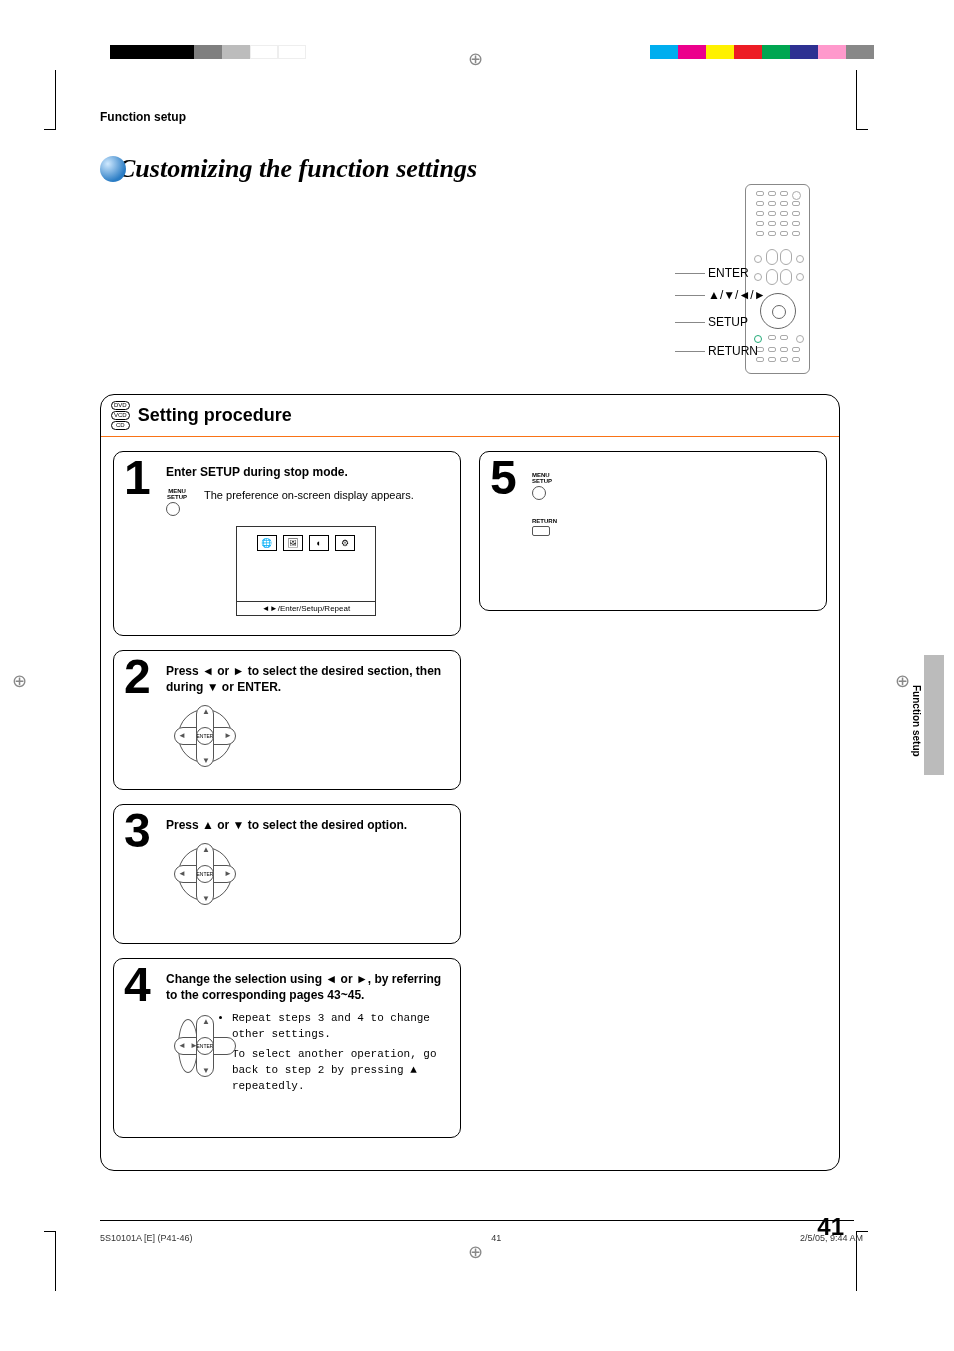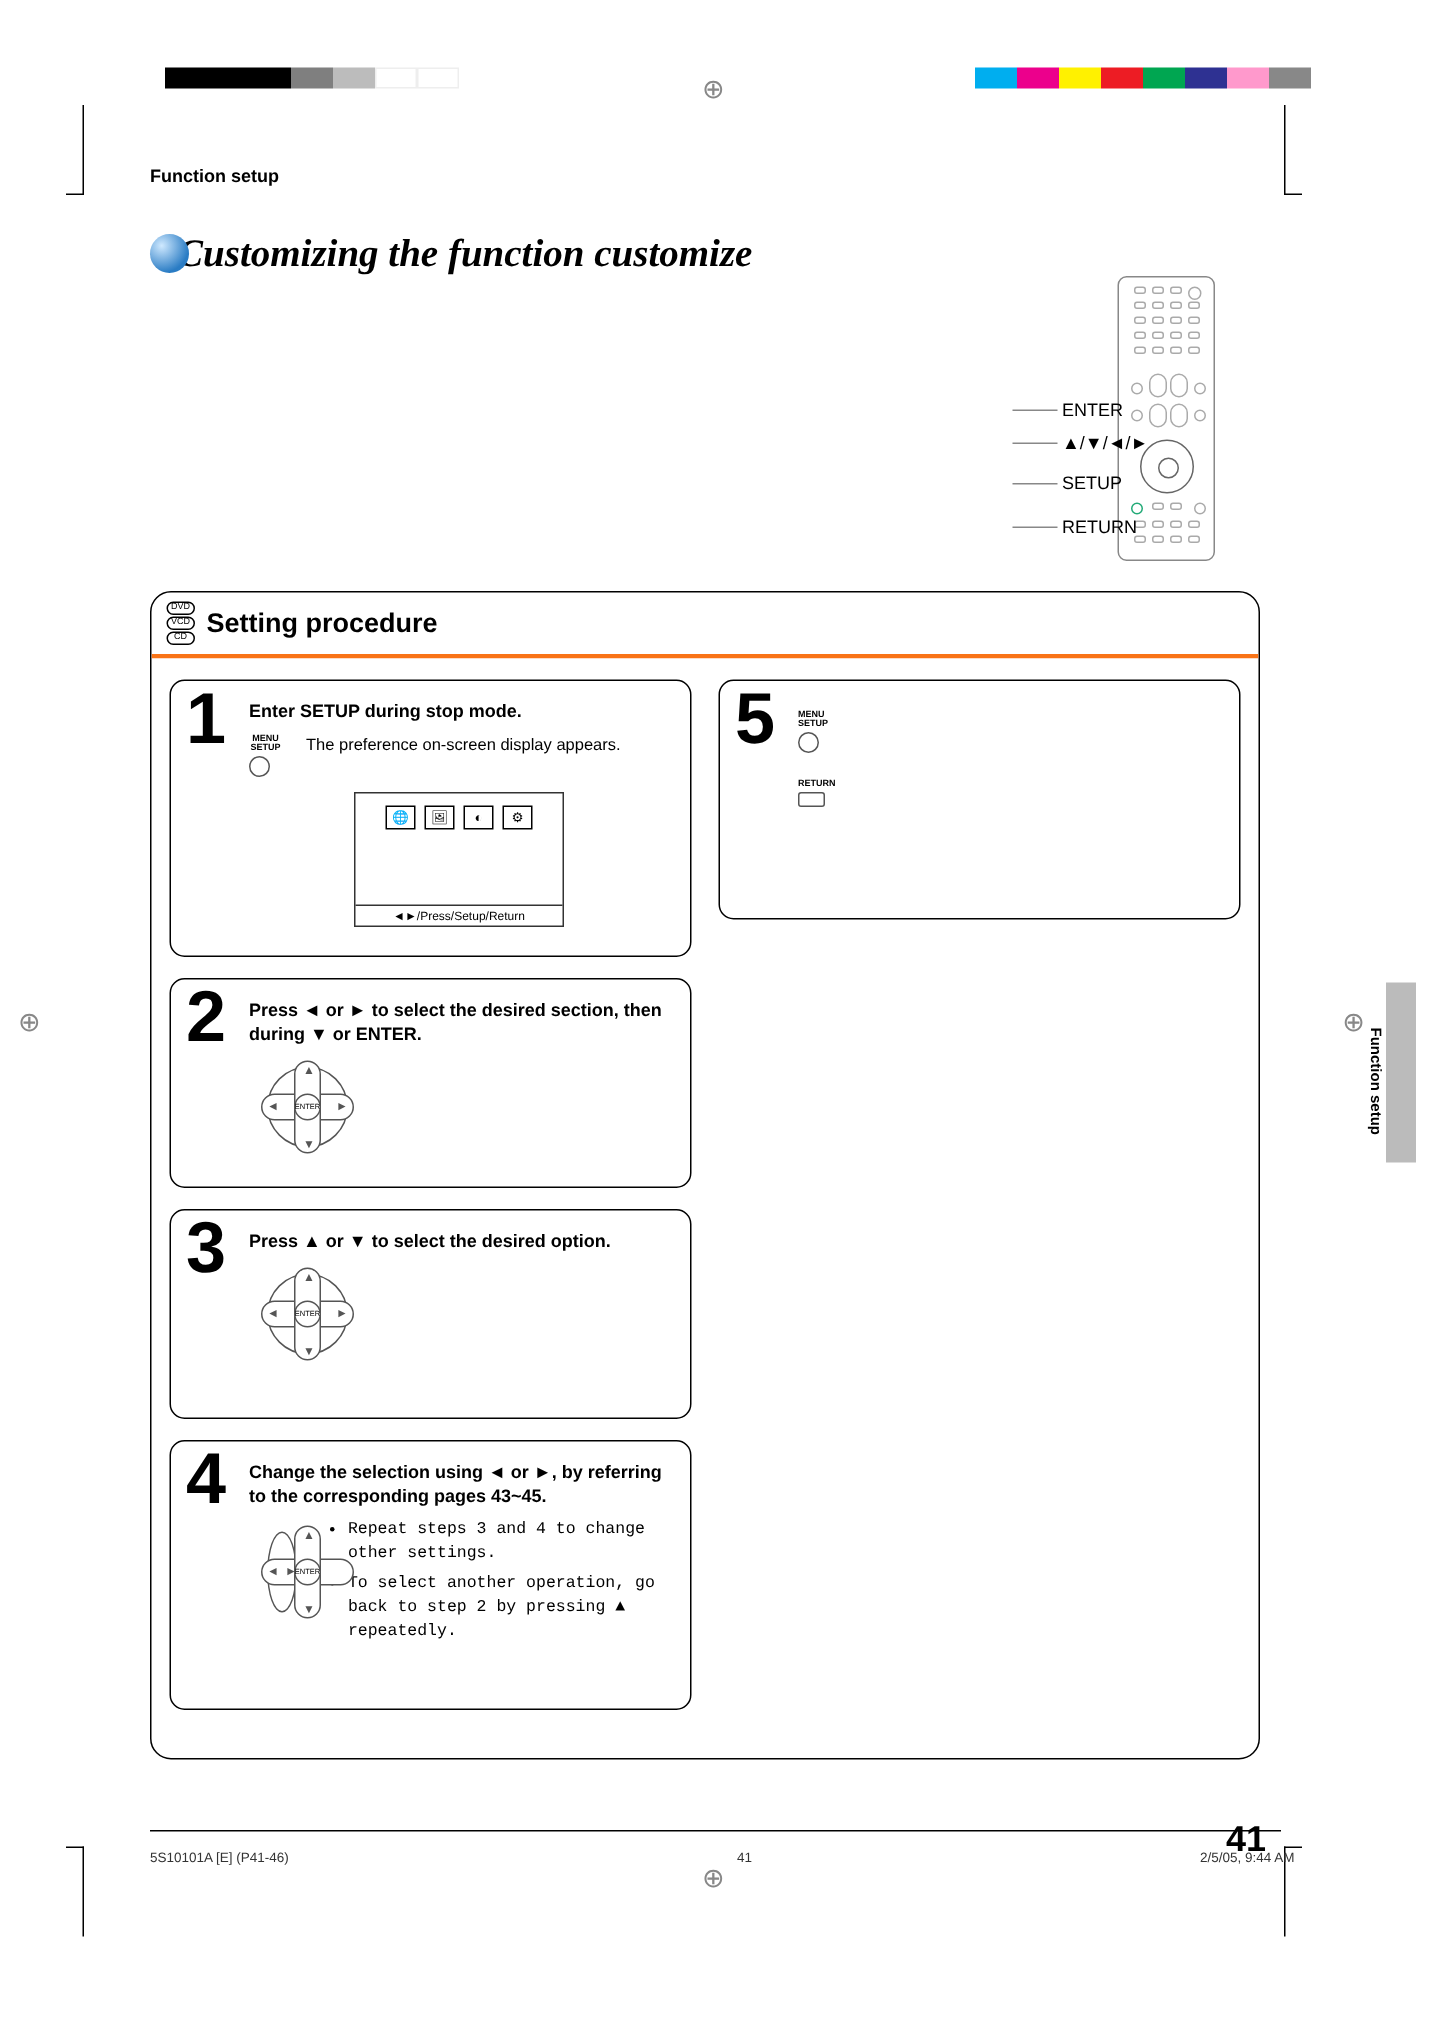--- a/index.html
+++ b/index.html
@@ -58,21 +58,21 @@
   .remote-dpad{position:absolute;left:14px;top:108px;width:36px;height:36px;border:1px solid #666;border-radius:50%;}
   .remote-dpad::after{content:"";position:absolute;left:11px;top:11px;width:12px;height:12px;border:1px solid #666;border-radius:50%;}
 
   .procedure-box {
     margin-top: 210px;
     border:1px solid #000; border-radius:14px;
     padding: 0;
   }
   .proc-header{
     display:flex; align-items:center; gap:8px;
-    padding:6px 10px; border-bottom:3px solid #f97316;
+    padding:6px 10px; border-bottom:1px solid #f97316;
     border-radius:14px 14px 0 0;
   }
   .disc-stack{display:flex;flex-direction:column;gap:1px;}
   .disc{border:1px solid #000;border-radius:8px;font-size:6px;padding:0 2px;text-align:center;line-height:7px;}
   .proc-title{font-size:18px;font-weight:bold;}
 
   .columns { display:flex; gap:18px; padding:14px 12px 18px 12px;}
   .col { flex:1; }
   .step-box{
     border:1px solid #000; border-radius:10px; padding:12px 14px 18px 14px;
@@ -162,21 +162,21 @@
 <div class="crop-tr"></div>
 
 <div class="side-tab"></div>
 <div class="side-tab-text">Function setup</div>
 
 <div class="page">
   <div class="section-label">Function setup</div>
 
   <div class="title-wrap">
     <div class="title-ball"></div>
-    <div class="main-title">Customizing the function customize</div>
+    <div class="main-title">Customizing the function settings</div>
 
     <div class="remote-box">
       <div class="remote-inner">
 
         <div class="btn" style="left:10px;top:6px"></div>
           <div class="btn" style="left:22px;top:6px"></div>
           <div class="btn" style="left:34px;top:6px"></div>
           <div class="btn" style="left:46px;top:6px;width:9px;height:9px;border-radius:50%"></div>
         <div class="btn" style="left:10px;top:16px"></div>
           <div class="btn" style="left:22px;top:16px"></div>
@@ -255,21 +255,21 @@
               </div>
               <div class="instr">The preference on-screen display appears.</div>
             </div>
             <div class="osd-box">
               <div class="osd-icons">
                 <div class="osd-ic">🌐</div>
                 <div class="osd-ic">🖼</div>
                 <div class="osd-ic">◐</div>
                 <div class="osd-ic">⚙</div>
               </div>
-              <div class="osd-footer">◄►/Press/Setup/Return</div>
+              <div class="osd-footer">◄►/Enter/Setup/Repeat</div>
             </div>
           </div>
         </div>
 
         <div class="step-box" style="height:140px">
           <div class="big-num">2</div>
           <div class="step-content">
             <div class="step-title">Press ◄ or ► to select the desired section, then during ▼ or ENTER.</div>
             <div class="dpad">
               <div class="ring"></div>

